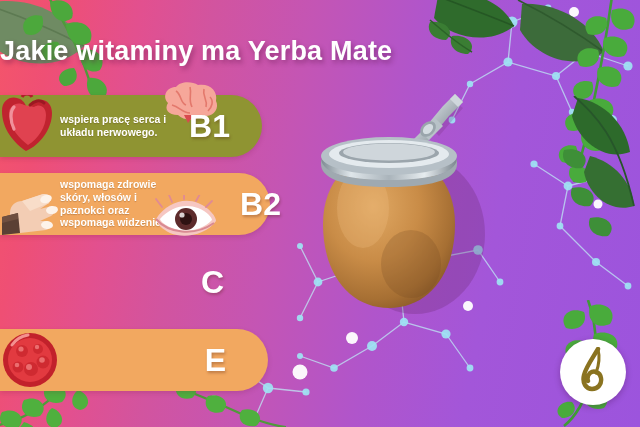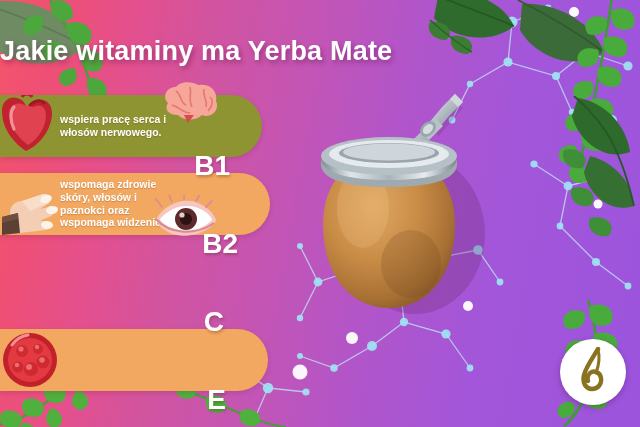--- a/index.html
+++ b/index.html
@@ -27,22 +27,22 @@
   .row.r1{top:95px;width:262px;}
   .row.r2{top:173px;width:270px;}
   .row.r3{top:251px;width:266px;}
   .row.r4{top:329px;width:268px;}
 
   .row .icons{position:absolute;left:0;top:0;height:100%;width:60px;}
   .rowtext{position:absolute;left:60px;top:50%;transform:translateY(-50%);
     width:120px;color:#ffffff;font-size:10.5px;font-weight:bold;line-height:1.22;
     text-shadow:0 1px 1px rgba(80,40,10,.25);}
   .vit{position:absolute;right:32px;top:50%;transform:translateY(-50%);
-    color:#ffffff;font-size:28px;font-weight:bold;line-height:1;
-    text-shadow:1px 2px 3px rgba(80,30,20,.32);margin-top:40px;}
+    color:#ffffff;font-size:32px;font-weight:bold;line-height:1;
+    text-shadow:1px 2px 3px rgba(80,30,20,.32);}
   .row.r3 .vit, .row.r4 .vit{right:42px;}
 
   .sideicon{position:absolute;}
 
   
   #gourd{position:absolute;left:303px;top:84px;width:190px;height:240px;}
 
   
   #logo{position:absolute;right:14px;bottom:22px;width:66px;height:66px;
     border-radius:50%;background:#ffffff;box-shadow:0 2px 6px rgba(60,10,60,.3);
@@ -282,21 +282,21 @@
       <svg width="60" height="62" viewBox="0 0 60 62">
         <path d="M20 4 C12 0 2 4 2 16 C2 34 14 48 26 56 C40 50 52 34 52 18
                  C52 8 44 2 36 6 C32 8 30 12 28 16 C26 10 24 6 20 4 Z" fill="#c0232f"></path>
         <path d="M24 10 C18 6 8 10 9 20 C10 34 20 44 28 50 C38 44 46 32 46 20
                  C46 12 40 8 34 12 Z" fill="#e04250"></path>
         <path d="M14 12 C10 16 10 26 14 34" stroke="#f0919b" stroke-width="3.2" fill="none" stroke-linecap="round"></path>
         <path d="M30 10 C34 6 40 4 44 8" stroke="#9c1822" stroke-width="3" fill="none" stroke-linecap="round"></path>
         <path d="M22 2 C24 -2 30 -2 32 2" stroke="#b01f2a" stroke-width="3" fill="none"></path>
       </svg>
     </div>
-    <div class="rowtext">wspiera pracę serca i włosów nerwowego.</div>
+    <div class="rowtext">wspiera pracę serca i układu nerwowego.</div>
     <svg class="sideicon" style="left:160px;top:-14px;" width="62" height="44" viewBox="0 0 62 44">
       <path d="M8 22 C2 16 6 6 16 6 C20 0 32 0 38 4 C50 2 58 10 56 20
                C60 28 52 38 42 34 C36 40 24 40 18 34 C8 34 4 28 8 22 Z" fill="#f6a79a"></path>
       <g stroke="#e3786c" stroke-width="1.6" fill="none">
         <path d="M16 10 C22 14 20 22 26 24"></path>
         <path d="M30 6 C32 14 28 18 32 26"></path>
         <path d="M44 8 C42 16 48 18 46 26"></path>
         <path d="M12 24 C20 26 22 32 30 32"></path>
         <path d="M50 16 C54 20 52 26 48 30"></path>
       </g>
@@ -359,21 +359,21 @@
           <circle cx="17" cy="36" r="2.3"></circle>
         </g>
         <path d="M12 16 C16 10 22 7 28 6" stroke="#f4908f" stroke-width="3" fill="none" stroke-linecap="round"></path>
       </svg>
     </div>
   </div>
 
   <div class="row olive r1" style="background:none;box-shadow:none;">
     <div class="vit">B1</div>
   </div>
-  <div class="row orange r2" style="background:none;box-shadow:none;">
+  <div class="row orange r2" style="background:none;box-shadow:none;padding-left:43px;">
     <div class="vit">B2</div>
   </div>
   <div class="row olive r3" style="background:none;box-shadow:none;">
     <div class="vit">C</div>
   </div>
   <div class="row orange r4" style="background:none;box-shadow:none;">
     <div class="vit">E</div>
   </div>
 
   <div id="logo">

